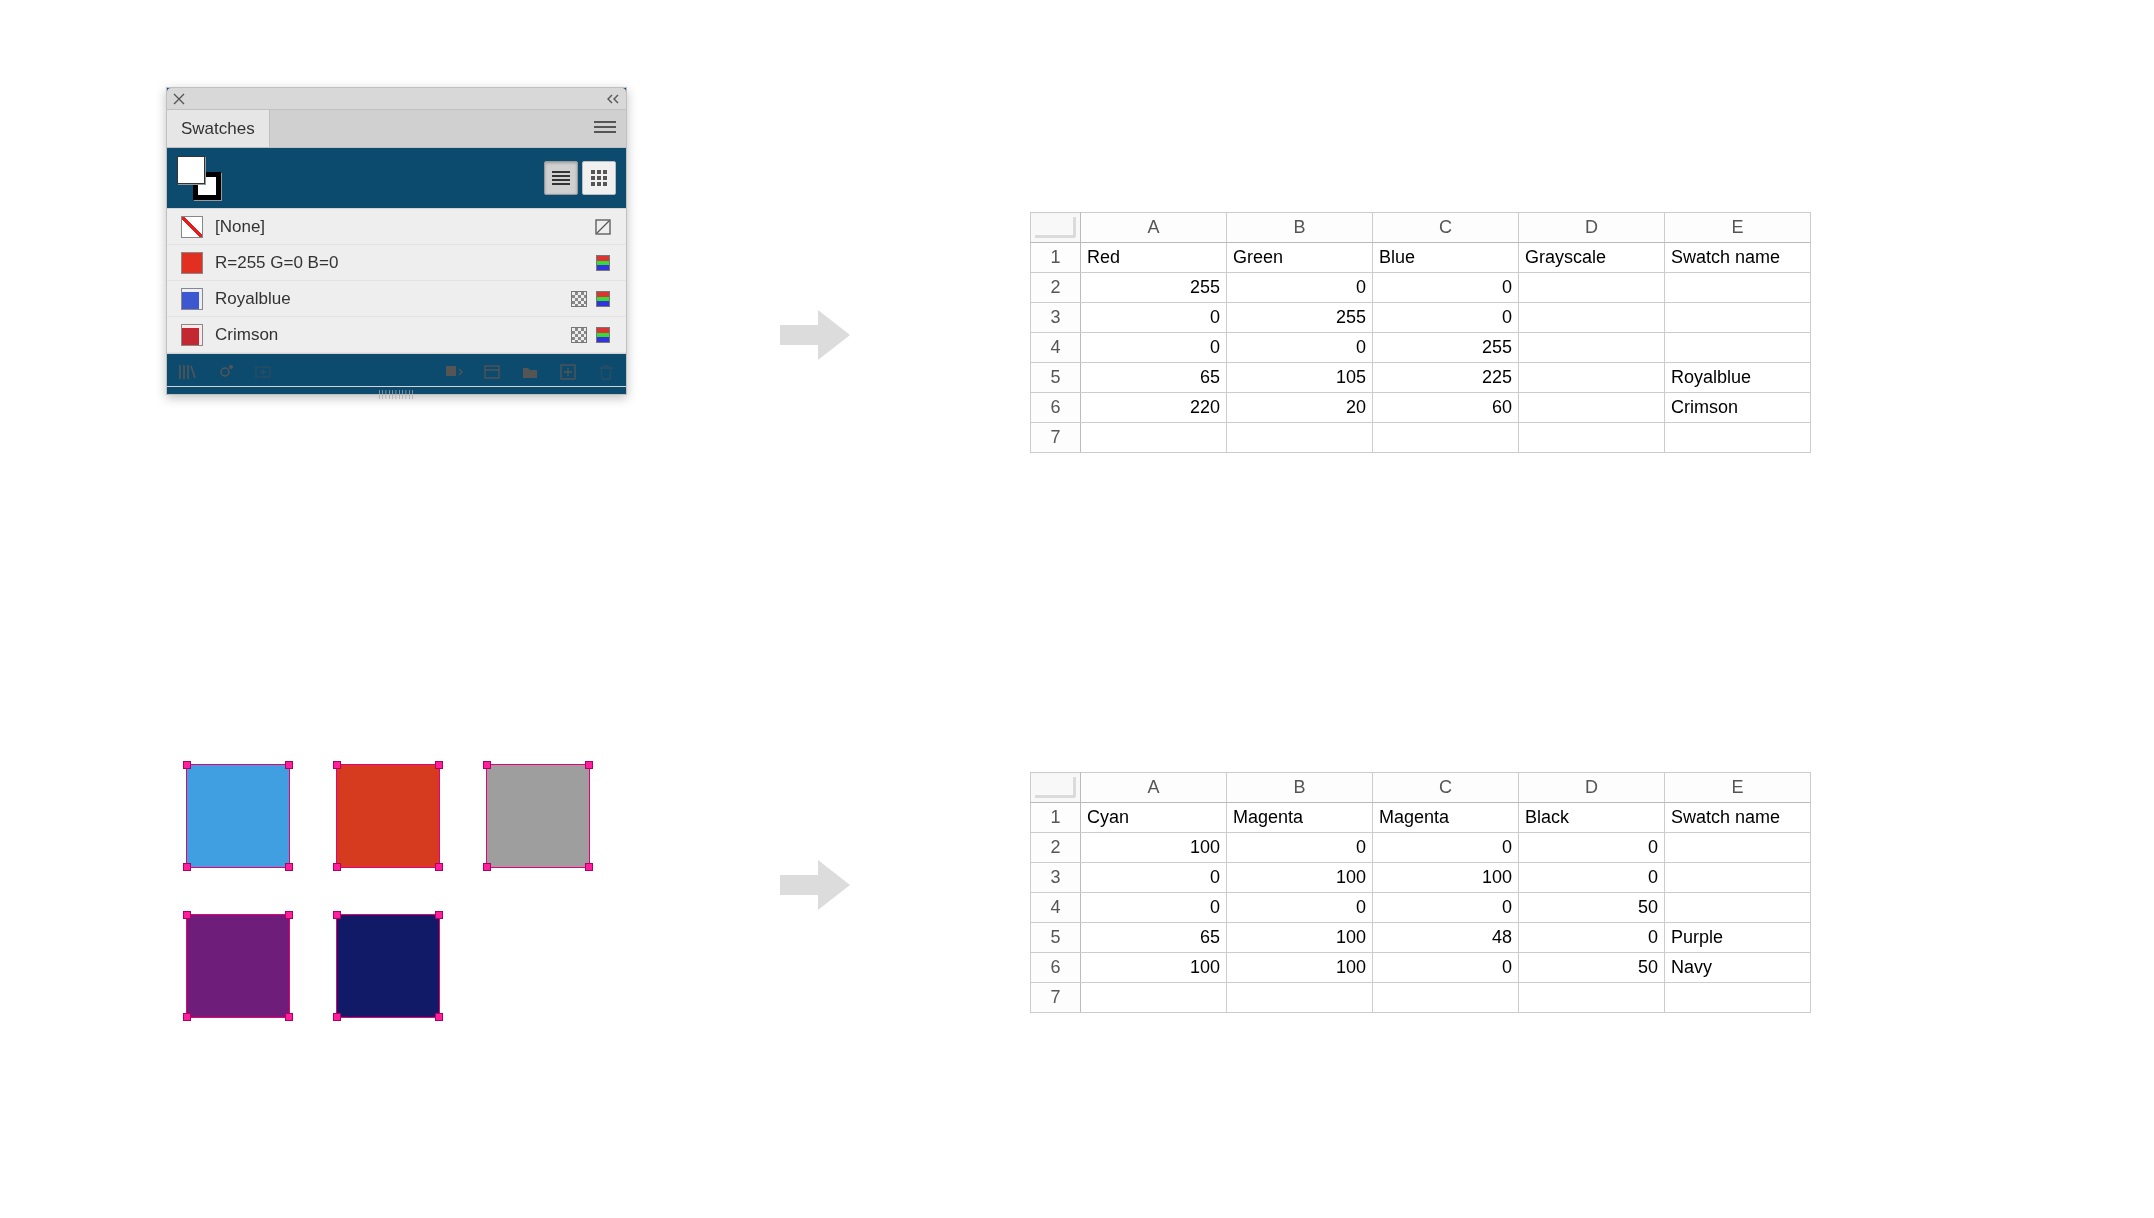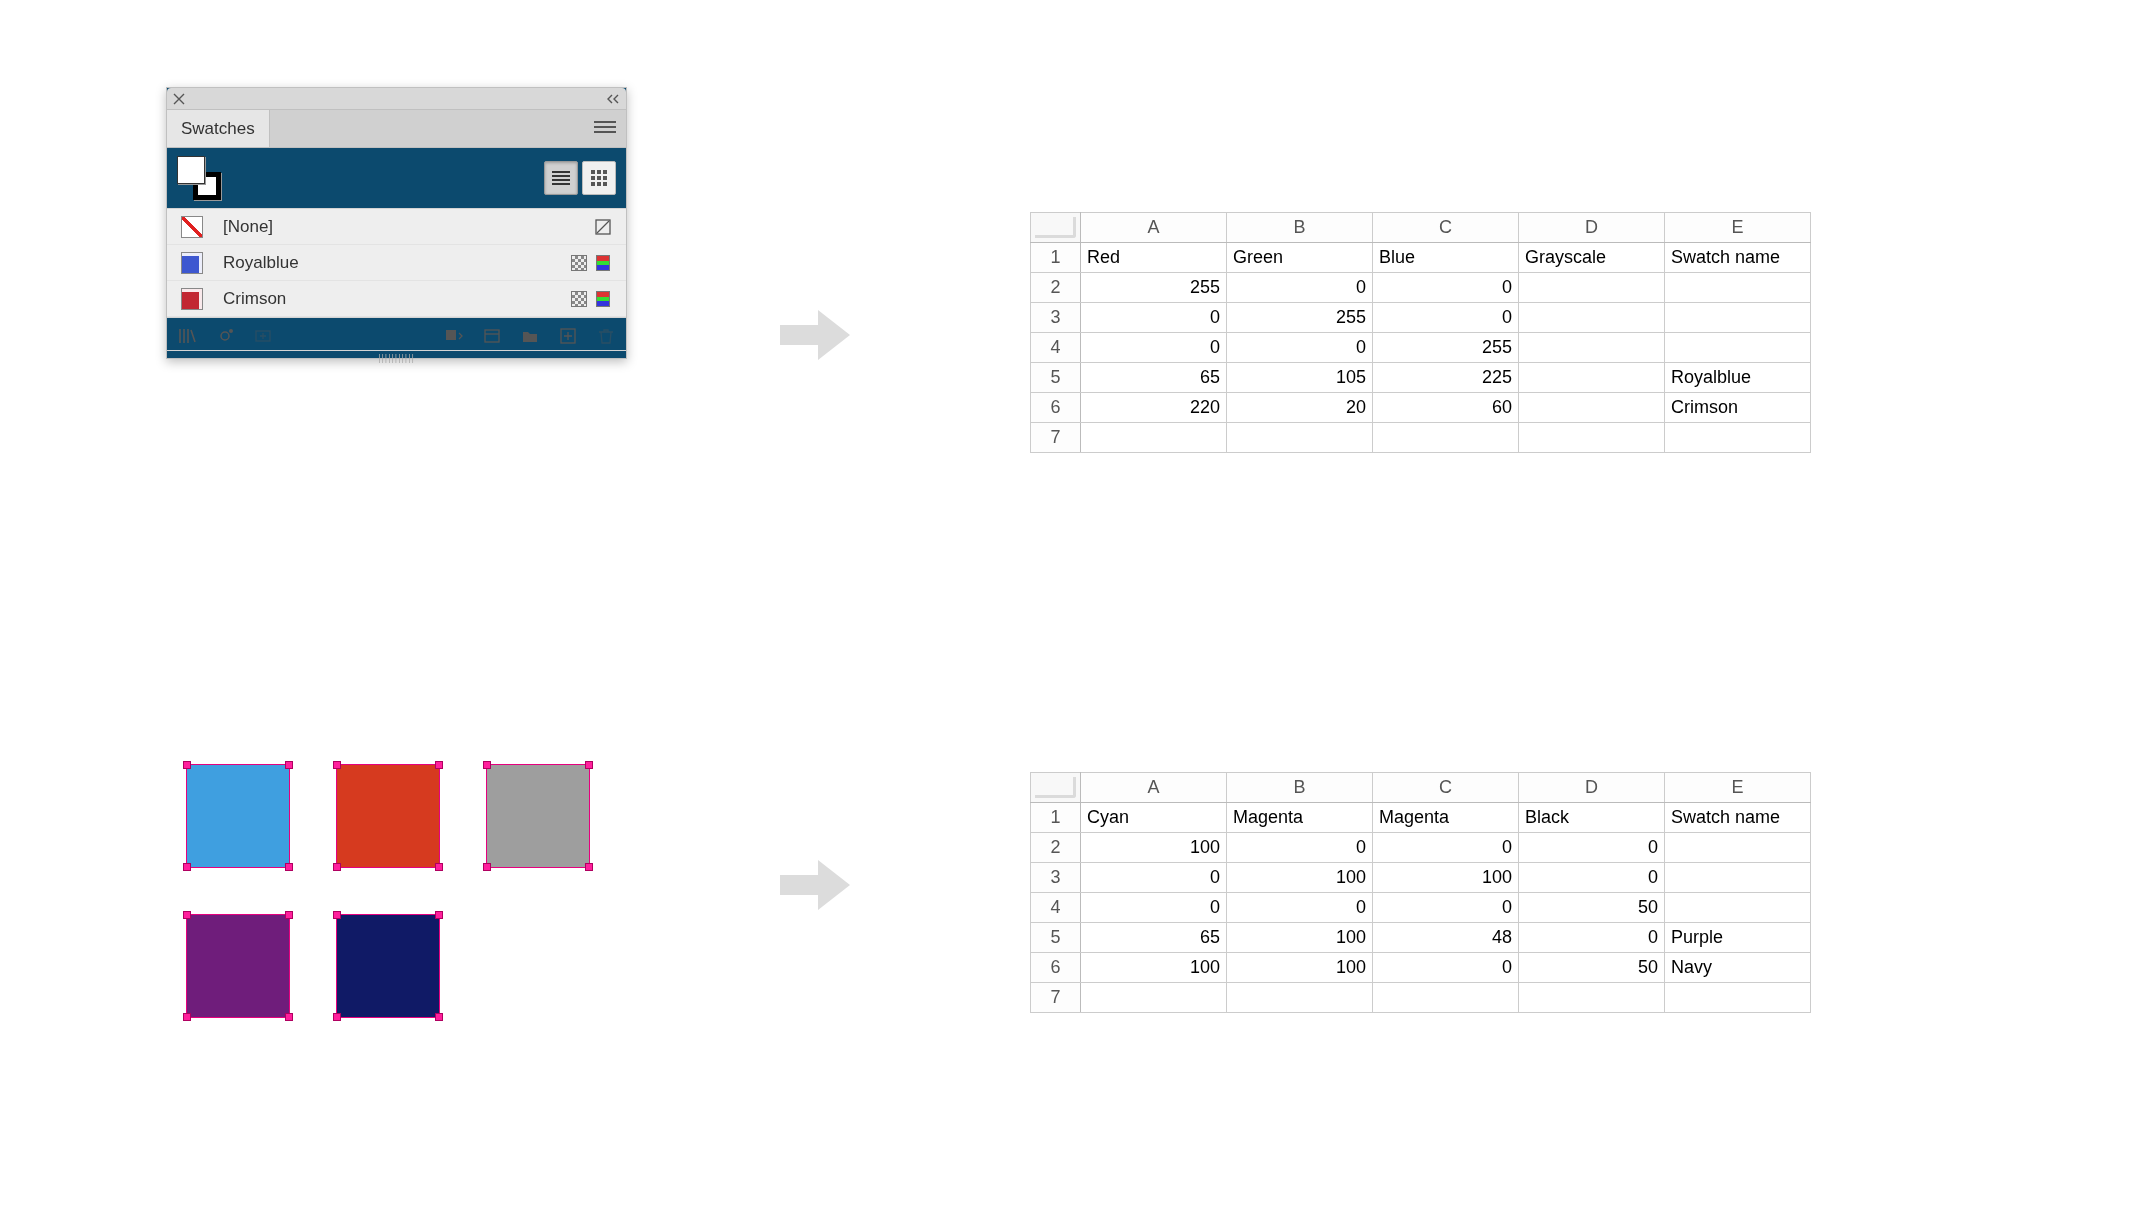--- a/index.html
+++ b/index.html
@@ -107,21 +107,21 @@
   .swatch-list {
     background: #eee;
     border-top: 1px solid #d4d4d4;
   }
   .swatch-row {
     display: flex;
     align-items: center;
     height: 36px;
     border-bottom: 1px solid #e3e3e3;
     padding: 0 14px;
-    gap: 20px;
+    gap: 12px;
     cursor: pointer;
   }
   .swatch-chip {
     width: 22px; height: 22px;
     border: 1px solid #888;
     flex-shrink: 0;
   }
   .chip-none {
     background: #fff;
     position: relative;
@@ -314,20 +314,29 @@
   <div class="swatch-list" id="swatch-list">
       <div class="swatch-row">
         <div class="swatch-chip chip-none"></div>
         <div class="swatch-label">[None]</div>
         <div class="swatch-end-icons">
           <span class="end-ico">
             <svg width="18" height="18" viewBox="0 0 18 18">
               <rect x="2" y="2" width="14" height="14" stroke="#555" stroke-width="1.3" fill="none"></rect>
               <path d="M3 15 L15 3" stroke="#555" stroke-width="1.3"></path>
             </svg>
+          </span>
+        </div>
+      </div>
+      <div class="swatch-row">
+        <div class="swatch-chip" style="background: rgb(225, 47, 33);"></div>
+        <div class="swatch-label">R=255 G=0 B=0</div>
+        <div class="swatch-end-icons">
+          <span class="end-ico">
+            <div class="rgb-sliders"></div>
           </span>
         </div>
       </div>
       <div class="swatch-row">
         <div class="swatch-chip" style="background: rgb(61, 87, 208); box-shadow: rgba(255, 255, 255, 0.9) -8px 8px 0px -5px inset;"></div>
         <div class="swatch-label">Royalblue</div>
         <div class="swatch-end-icons">
           <span class="end-ico">
             <div class="global-dot"></div>
           </span>

